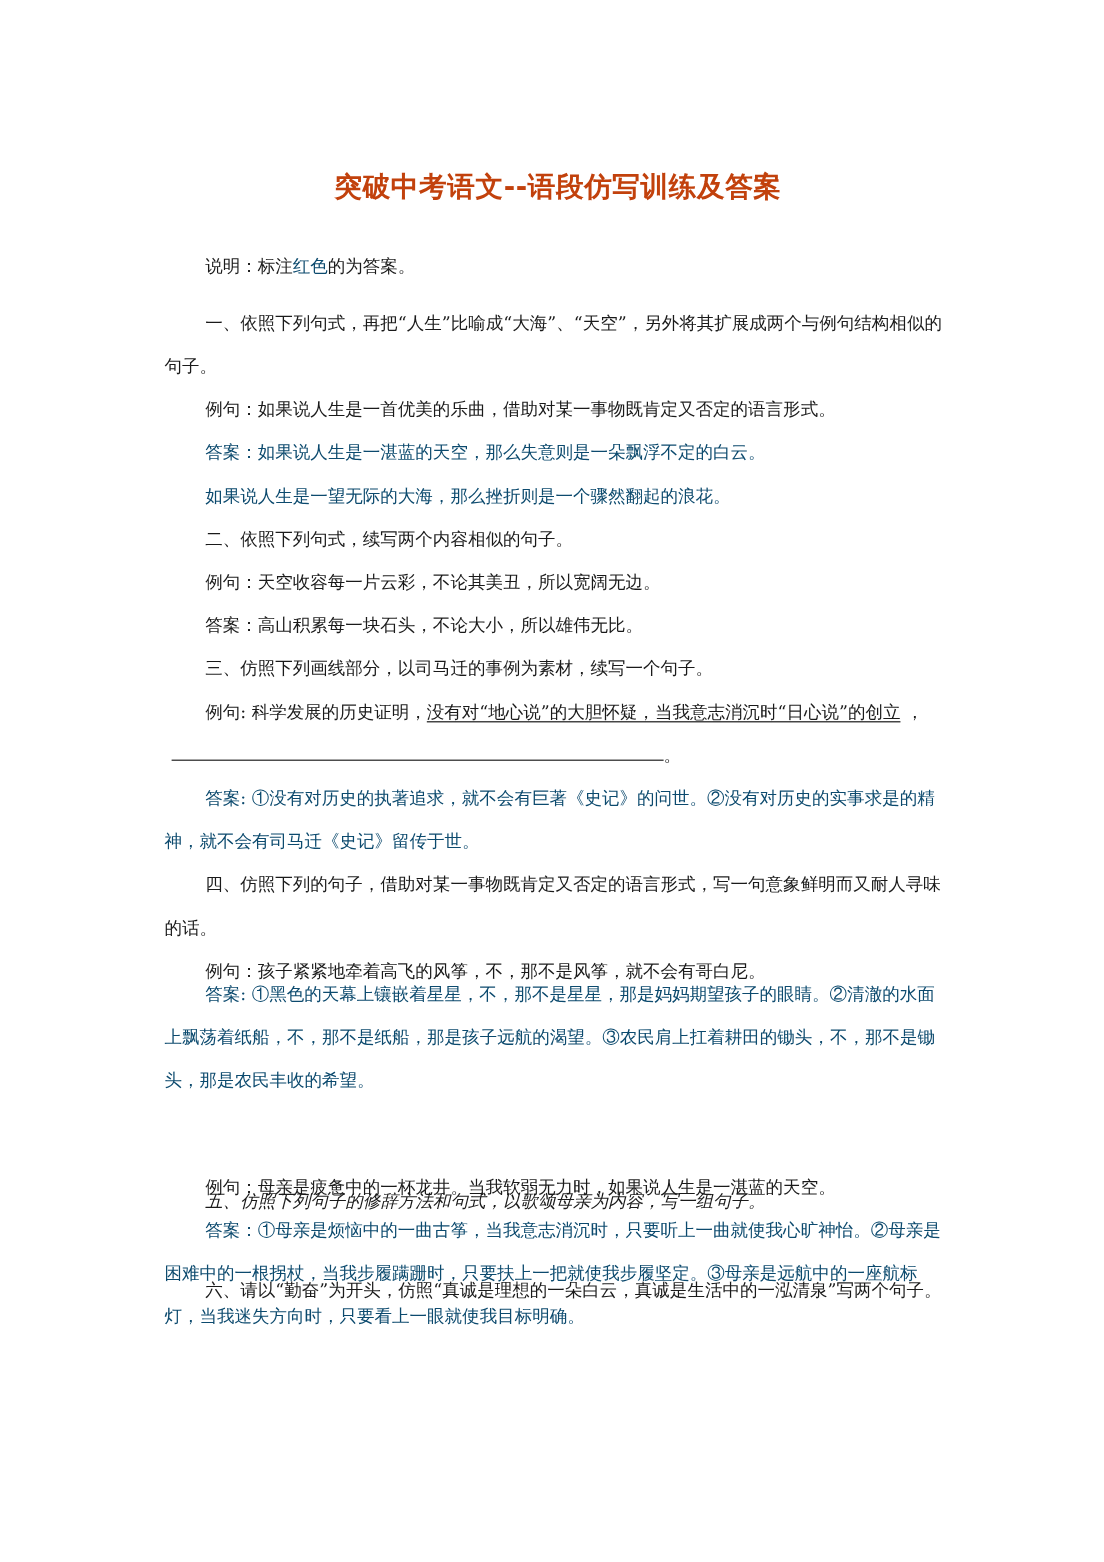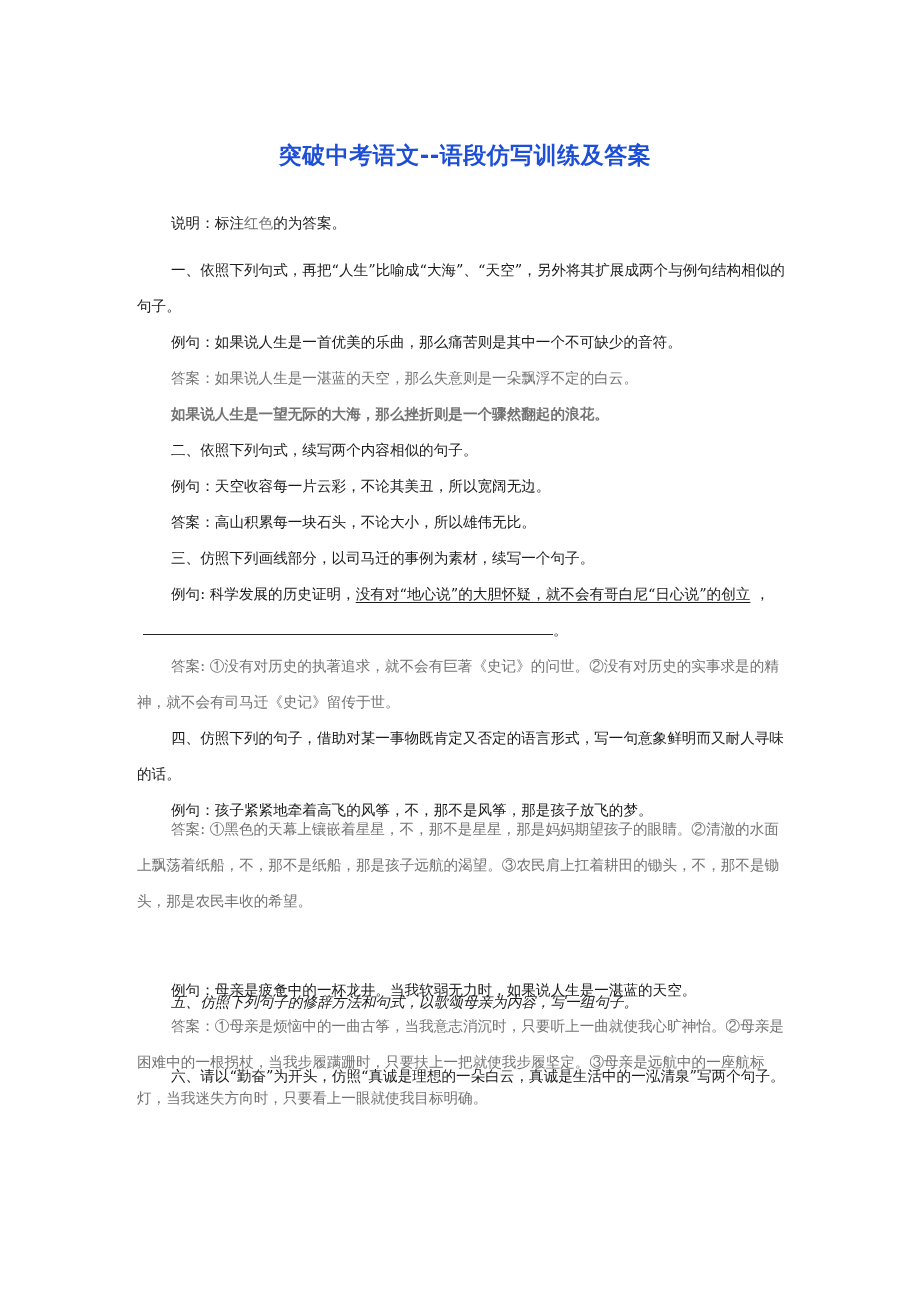--- a/index.html
+++ b/index.html
@@ -23,69 +23,69 @@
     }
     .title {
       position: absolute;
       left: 0;
       top: 140px;
       width: 656px;
       text-align: center;
       font-family: "DejaVu Sans", "Liberation Sans", sans-serif;
       font-weight: bold;
       font-size: 23px;
-      color: #1d4ed8;
+      color: #c2410c;
       letter-spacing: 0.5px;
       margin: 0;
     }
     .para {
       position: absolute;
       left: 0;
       width: 656px;
       font-size: 14.6px;
       line-height: 36px;
       margin: 0;
       white-space: normal;
     }
     .indent { text-indent: 34px; }
-    .red { color: #737373; }
+    .red { color: #0c4a6e; }
     .u { text-decoration: underline; text-underline-offset: 3px; }
     .blank {
       display: inline-block;
       width: 410px;
       border-bottom: 1px solid #222;
       height: 14px;
       vertical-align: baseline;
       margin-left: 6px;
     }
   </style>
 </head>
 <body>
 
 <div class="page">
 
   <h1 class="title">突破中考语文--语段仿写训练及答案</h1>
 
   <p class="para indent" style="top:205px;"><span>说明：标注</span><span class="red">红色</span><span>的为答案。</span></p>
 
   <p class="para indent" style="top:252px;">一、依照下列句式，再把“人生”比喻成“大海”、“天空”，另外将其扩展成两个与例句结构相似的句子。</p>
-  <p class="para indent" style="top:324px;">例句：如果说人生是一首优美的乐曲，那么痛苦则是其中一个不可缺少的音符。</p>
+  <p class="para indent" style="top:324px;">例句：如果说人生是一首优美的乐曲，借助对某一事物既肯定又否定的语言形式。</p>
   <p class="para indent red" style="top:360px;">答案：如果说人生是一湛蓝的天空，那么失意则是一朵飘浮不定的白云。</p>
-  <p class="para indent red" style="top:396px;font-weight:bold;">如果说人生是一望无际的大海，那么挫折则是一个骤然翻起的浪花。</p>
+  <p class="para indent red" style="top:396px;">如果说人生是一望无际的大海，那么挫折则是一个骤然翻起的浪花。</p>
 
   <p class="para indent" style="top:432px;">二、依照下列句式，续写两个内容相似的句子。</p>
   <p class="para indent" style="top:468px;">例句：天空收容每一片云彩，不论其美丑，所以宽阔无边。</p>
   <p class="para indent" style="top:504px;">答案：高山积累每一块石头，不论大小，所以雄伟无比。</p>
 
   <p class="para indent" style="top:540px;">三、仿照下列画线部分，以司马迁的事例为素材，续写一个句子。</p>
-  <p class="para indent" style="top:576px;"><span>例句: 科学发展的历史证明，</span><span class="u">没有对“地心说”的大胆怀疑，就不会有哥白尼“日心说”的创立</span><span> ，</span><span class="blank"></span><span>。</span></p>
+  <p class="para indent" style="top:576px;"><span>例句: 科学发展的历史证明，</span><span class="u">没有对“地心说”的大胆怀疑，当我意志消沉时“日心说”的创立</span><span> ，</span><span class="blank"></span><span>。</span></p>
   <p class="para indent red" style="top:648px;">答案: ①没有对历史的执著追求，就不会有巨著《史记》的问世。②没有对历史的实事求是的精神，就不会有司马迁《史记》留传于世。</p>
 
   <p class="para indent" style="top:720px;">四、仿照下列的句子，借助对某一事物既肯定又否定的语言形式，写一句意象鲜明而又耐人寻味的话。</p>
-  <p class="para indent" style="top:792px;">例句：孩子紧紧地牵着高飞的风筝，不，那不是风筝，那是孩子放飞的梦。</p>
+  <p class="para indent" style="top:792px;">例句：孩子紧紧地牵着高飞的风筝，不，那不是风筝，就不会有哥白尼。</p>
   <p class="para indent red" style="top:811px;">答案: ①黑色的天幕上镶嵌着星星，不，那不是星星，那是妈妈期望孩子的眼睛。②清澈的水面上飘荡着纸船，不，那不是纸船，那是孩子远航的渴望。③农民肩上扛着耕田的锄头，不，那不是锄头，那是农民丰收的希望。</p>
 
   <p class="para indent" style="top:984px;font-style:italic;">五、仿照下列句子的修辞方法和句式，以歌颂母亲为内容，写一组句子。</p>
   <p class="para indent" style="top:972px;">例句：母亲是疲惫中的一杯龙井。当我软弱无力时，如果说人生是一湛蓝的天空。</p>
   <p class="para indent red" style="top:1008px;">答案：①母亲是烦恼中的一曲古筝，当我意志消沉时，只要听上一曲就使我心旷神怡。②母亲是困难中的一根拐杖，当我步履蹒跚时，只要扶上一把就使我步履坚定。③母亲是远航中的一座航标灯，当我迷失方向时，只要看上一眼就使我目标明确。</p>
 
   <p class="para indent" style="top:1058px;">六、请以“勤奋”为开头，仿照“真诚是理想的一朵白云，真诚是生活中的一泓清泉”写两个句子。</p>
 
 </div>
 

